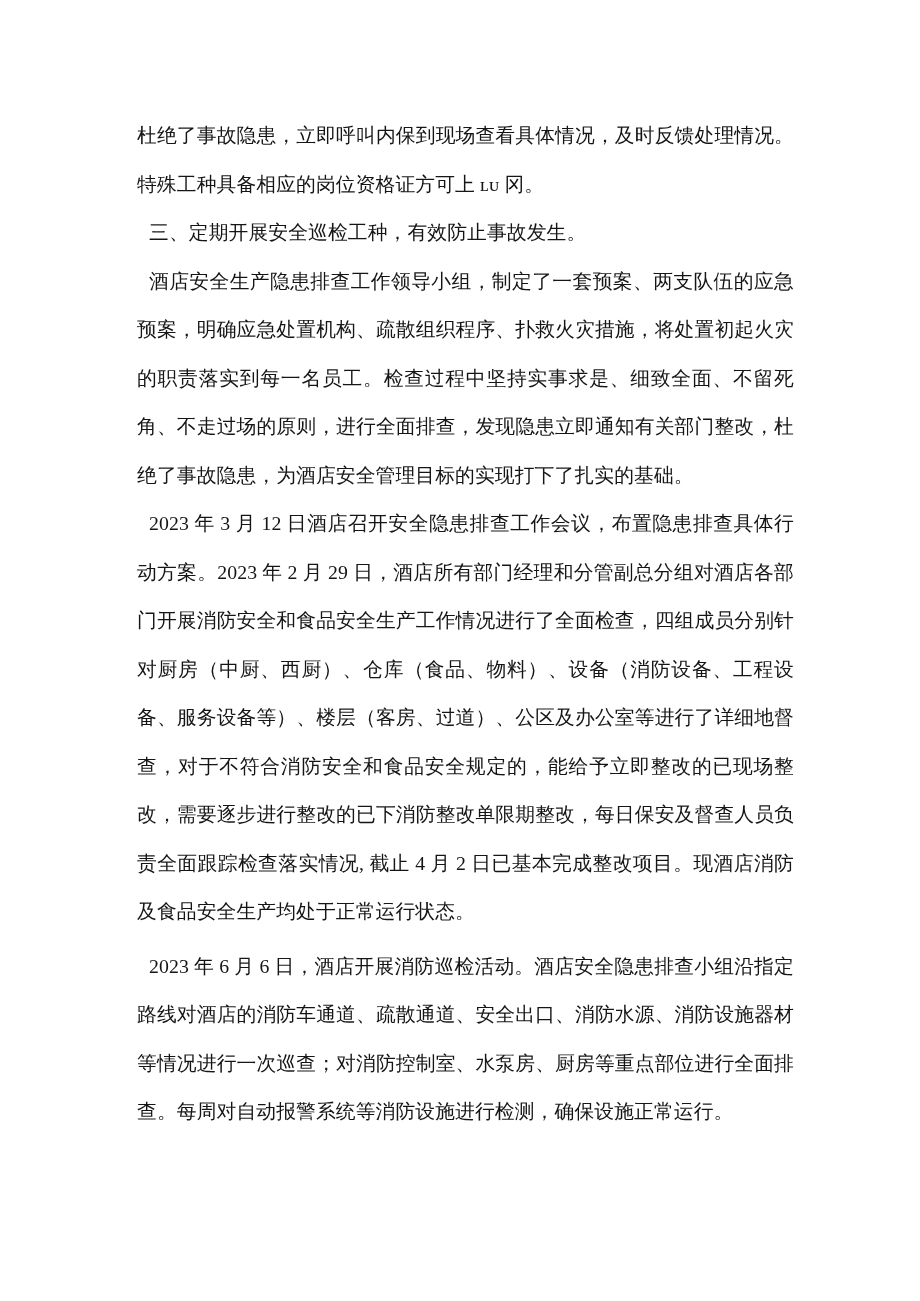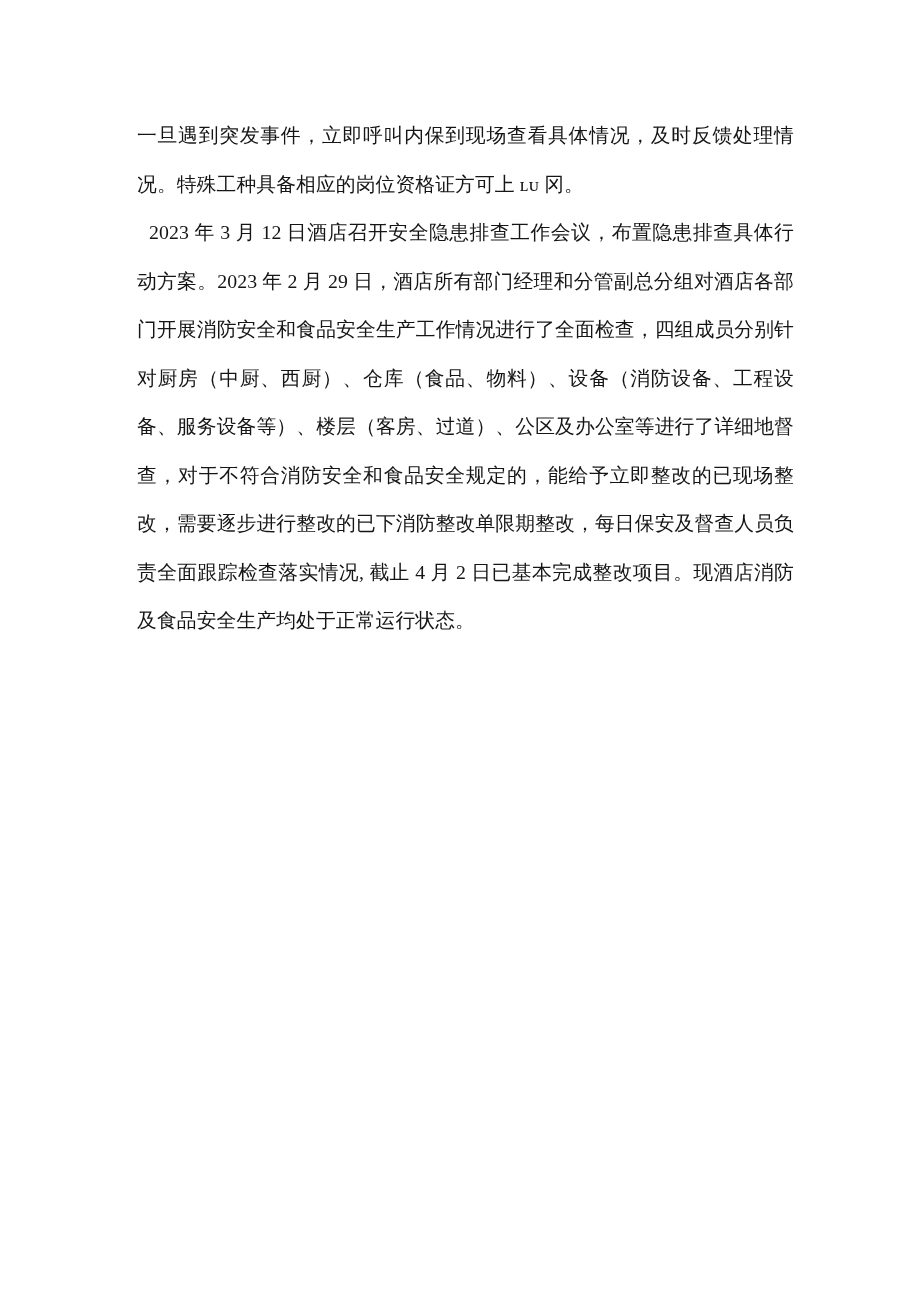--- a/index.html
+++ b/index.html
@@ -37,15 +37,18 @@
     margin-top: 6px;
   }
   .doc-page p.gap-md {
     margin-top: 15px;
   }
 </style>
 </head>
 <body>
 
 <div class="doc-page">
-  <p class="no-indent">一旦遇到突发事件，立即呼叫内保到现场查看具体情况，及时反馈处理情况。特殊工种具备相应的岗位资格证方可上 ʟᴜ 冈。</p>
+  <p class="no-indent">杜绝了事故隐患，立即呼叫内保到现场查看具体情况，及时反馈处理情况。特殊工种具备相应的岗位资格证方可上 ʟᴜ 冈。</p>
+  <p class="indent">三、定期开展安全巡检工种，有效防止事故发生。</p>
+  <p class="indent">酒店安全生产隐患排查工作领导小组，制定了一套预案、两支队伍的应急预案，明确应急处置机构、疏散组织程序、扑救火灾措施，将处置初起火灾的职责落实到每一名员工。检查过程中坚持实事求是、细致全面、不留死角、不走过场的原则，进行全面排查，发现隐患立即通知有关部门整改，杜绝了事故隐患，为酒店安全管理目标的实现打下了扎实的基础。</p>
   <p class="indent">2023 年 3 月 12 日酒店召开安全隐患排查工作会议，布置隐患排查具体行动方案。2023 年 2 月 29 日，酒店所有部门经理和分管副总分组对酒店各部门开展消防安全和食品安全生产工作情况进行了全面检查，四组成员分别针对厨房（中厨、西厨）、仓库（食品、物料）、设备（消防设备、工程设备、服务设备等）、楼层（客房、过道）、公区及办公室等进行了详细地督查，对于不符合消防安全和食品安全规定的，能给予立即整改的已现场整改，需要逐步进行整改的已下消防整改单限期整改，每日保安及督查人员负责全面跟踪检查落实情况, 截止 4 月 2 日已基本完成整改项目。现酒店消防及食品安全生产均处于正常运行状态。</p>
+  <p class="indent gap-sm">2023 年 6 月 6 日，酒店开展消防巡检活动。酒店安全隐患排查小组沿指定路线对酒店的消防车通道、疏散通道、安全出口、消防水源、消防设施器材等情况进行一次巡查；对消防控制室、水泵房、厨房等重点部位进行全面排查。每周对自动报警系统等消防设施进行检测，确保设施正常运行。</p>
 </div>
 
 </body></html>

